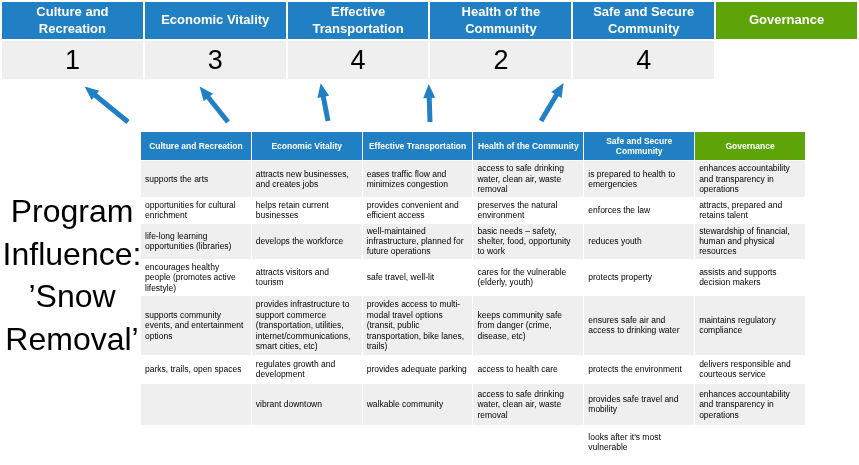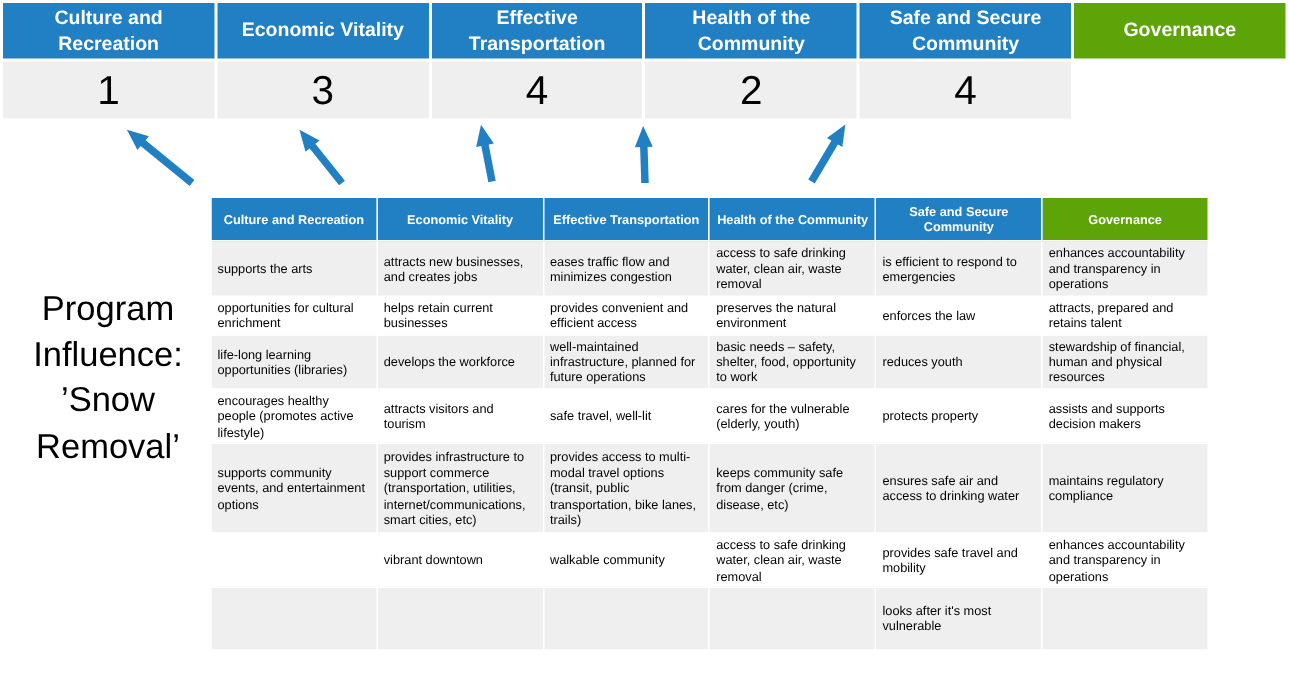--- a/index.html
+++ b/index.html
@@ -21,21 +21,21 @@
   .sb-hdr.green{background:#5CA408;}
   .sb-score{
     height:38px;background:#EFEFEF;font-size:27px;
     display:flex;align-items:center;justify-content:center;text-align:center;
   }
   
   .arrows{position:absolute;top:78px;left:0;}
   
   .program-label{
     position:absolute;top:190px;left:2px;width:140px;
-    font-size:23px;line-height:1.33;text-align:center;color:#000;
+    font-size:32px;line-height:1.33;text-align:center;color:#000;
   }
   
   .matrix{
     position:absolute;top:131px;left:140px;width:666px;
     border-collapse:collapse;table-layout:fixed;
   }
   .matrix th{
     background:#2180C3;color:#fff;font-weight:bold;font-size:8.5px;
     line-height:1.2;text-align:center;vertical-align:middle;
     padding:2px 2px;height:24px;border:1px solid #fff;
@@ -113,21 +113,21 @@
         <th>Safe and Secure Community</th>
         <th class="green">Governance</th>
       </tr>
     </thead>
   <tbody id="mx-body">
       <tr>
         <td>supports the arts</td>
         <td>attracts new businesses, and creates jobs</td>
         <td class="hl">eases traffic flow and minimizes congestion</td>
         <td>access to safe drinking water, clean air, waste removal</td>
-        <td class="hl">is efficient to respond to emergencies</td>
+        <td class="hl">is prepared to health to emergencies</td>
         <td>enhances accountability and transparency in operations</td>
       </tr>
       <tr>
         <td>opportunities for cultural enrichment</td>
         <td class="hl">helps retain current businesses</td>
         <td class="hl">provides convenient and efficient access</td>
         <td>preserves the natural environment</td>
         <td>enforces the law</td>
         <td>attracts, prepared and retains talent</td>
       </tr>
@@ -149,20 +149,28 @@
       </tr>
       <tr>
         <td>supports community events, and entertainment options</td>
         <td class="hl">provides infrastructure to support commerce (transportation, utilities, internet/communications, smart cities, etc)</td>
         <td class="hl">provides access to multi-modal travel options (transit, public transportation, bike lanes, trails)</td>
         <td class="hl">keeps community safe from danger (crime, disease, etc)</td>
         <td>ensures safe air and access to drinking water</td>
         <td>maintains regulatory compliance</td>
       </tr>
       <tr>
+        <td class="hl">parks, trails, open spaces</td>
+        <td>regulates growth and development</td>
+        <td>provides adequate parking</td>
+        <td>access to health care</td>
+        <td>protects the environment</td>
+        <td>delivers responsible and courteous service</td>
+      </tr>
+      <tr>
         <td></td>
         <td>vibrant downtown</td>
         <td>walkable community</td>
         <td>access to safe drinking water, clean air, waste removal</td>
         <td class="hl">provides safe travel and mobility</td>
         <td>enhances accountability and transparency in operations</td>
       </tr>
       <tr>
         <td></td>
         <td></td>

